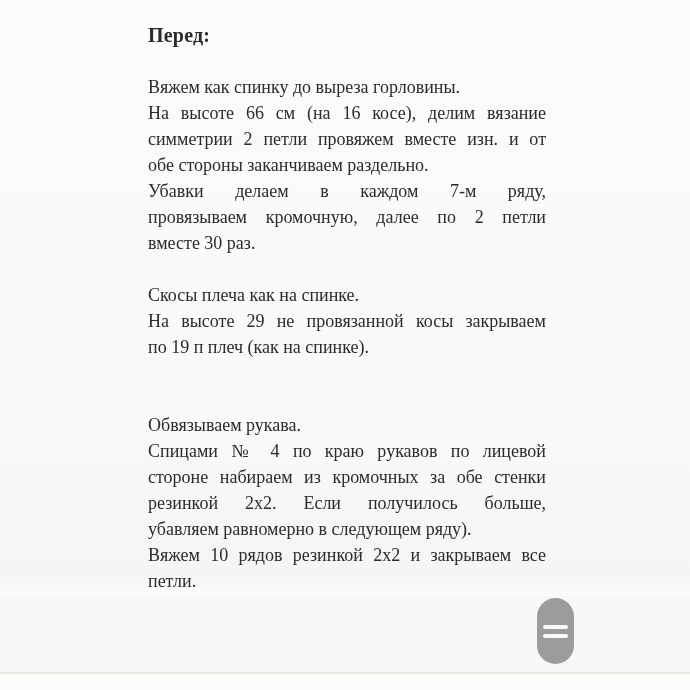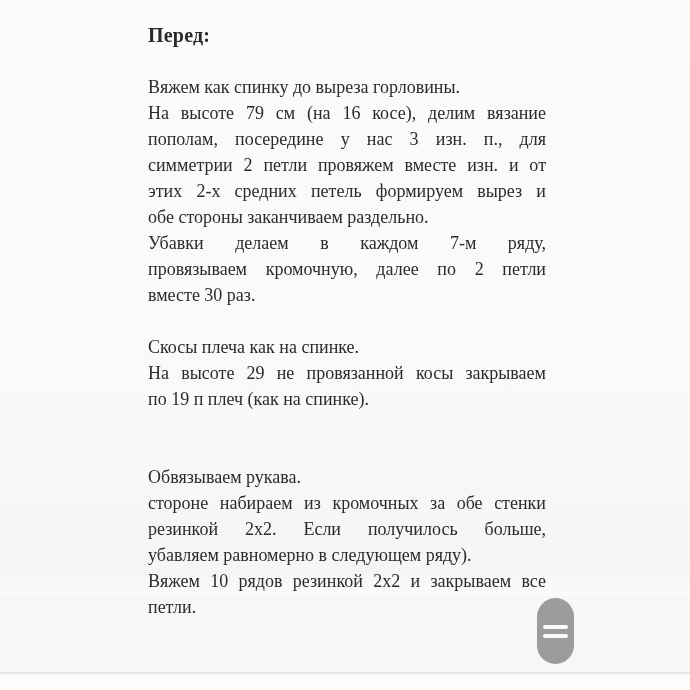--- a/index.html
+++ b/index.html
@@ -88,35 +88,34 @@
   }
 </style>
 </head>
 <body>
 
 <div class="viewport">
   <div class="text-column" id="text-column">
       <div class="line heading">Перед:</div>
       <div class="line blank"></div>
       <div class="line body">Вяжем как спинку до выреза горловины.</div>
-      <div class="line body justify">На высоте 79 см (на 16 косе), делим вязание</div>
-      <div class="line body justify">пополам, посередине у нас 3 изн. п., для</div>
+      <div class="line body justify">На высоте 66 см (на 16 косе), делим вязание</div>
       <div class="line body justify">симметрии 2 петли провяжем вместе изн. и от</div>
-      <div class="line body justify">этих 2-х средних петель формируем вырез и</div>
       <div class="line body">обе стороны заканчиваем раздельно.</div>
       <div class="line body justify">Убавки делаем в каждом 7-м ряду,</div>
       <div class="line body justify">провязываем кромочную, далее по 2 петли</div>
       <div class="line body">вместе 30 раз.</div>
       <div class="line blank"></div>
       <div class="line body">Скосы плеча как на спинке.</div>
       <div class="line body justify">На высоте 29 не провязанной косы закрываем</div>
       <div class="line body">по 19 п плеч (как на спинке).</div>
       <div class="line blank"></div>
       <div class="line blank"></div>
       <div class="line body">Обвязываем рукава.</div>
+      <div class="line body justify">Спицами № 4 по краю рукавов по лицевой</div>
       <div class="line body justify">стороне набираем из кромочных за обе стенки</div>
       <div class="line body justify">резинкой 2х2. Если получилось больше,</div>
       <div class="line body">убавляем равномерно в следующем ряду).</div>
       <div class="line body justify">Вяжем 10 рядов резинкой 2х2 и закрываем все</div>
       <div class="line body">петли.</div>
     </div>
   <div class="page-bottom-edge"></div>
   <div class="below-edge"></div>
   <button class="pill-button">
     <span class="pill-bar"></span>

